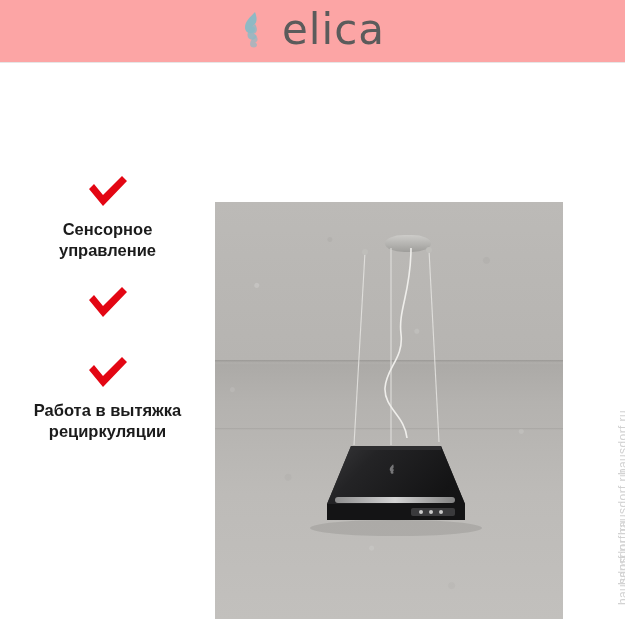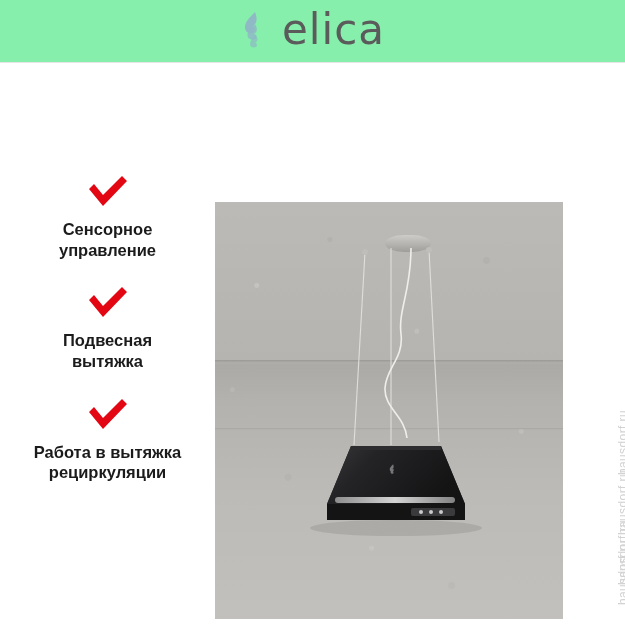--- a/index.html
+++ b/index.html
@@ -18,21 +18,21 @@
     width: 625px;
     height: 625px;
     background: #ffffff;
     box-sizing: border-box;
   }
 
   
   .header {
     position: relative;
     height: 62px;
-    background: #86efac;
+    background: #fca5a5;
     border-bottom: 1px solid #e6e6e6;
     display: flex;
     align-items: center;
     justify-content: center;
   }
   .brand {
     display: flex;
     align-items: center;
     gap: 12px;
     transform: translateY(-1px);
@@ -206,22 +206,20 @@
         <div class="feature-label">Сенсорное
 управление</div>
       </div>
 
       <div class="feature">
         <span>
           <svg class="check" viewBox="0 0 42 32" xmlns="http://www.w3.org/2000/svg" aria-hidden="true">
             <path d="M2 14 L7 9 L16 20 L35 1 L40 6 L16 31 Z" fill="#e30613"></path>
           </svg>
         </span>
-        <div class="feature-label">Подвесная
-вытяжка</div>
       </div>
 
       <div class="feature">
         <span>
           <svg class="check" viewBox="0 0 42 32" xmlns="http://www.w3.org/2000/svg" aria-hidden="true">
             <path d="M2 14 L7 9 L16 20 L35 1 L40 6 L16 31 Z" fill="#e30613"></path>
           </svg>
         </span>
         <div class="feature-label">Работа в вытяжка
 рециркуляции</div>

